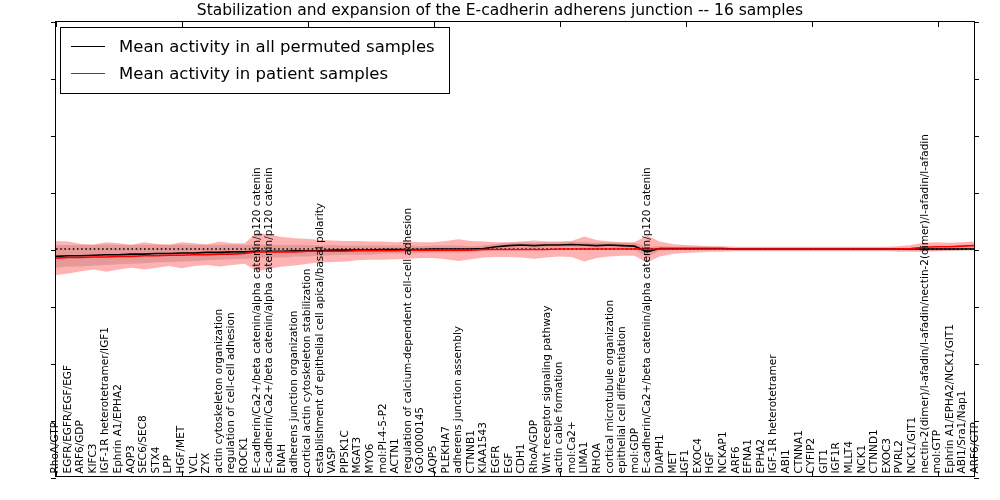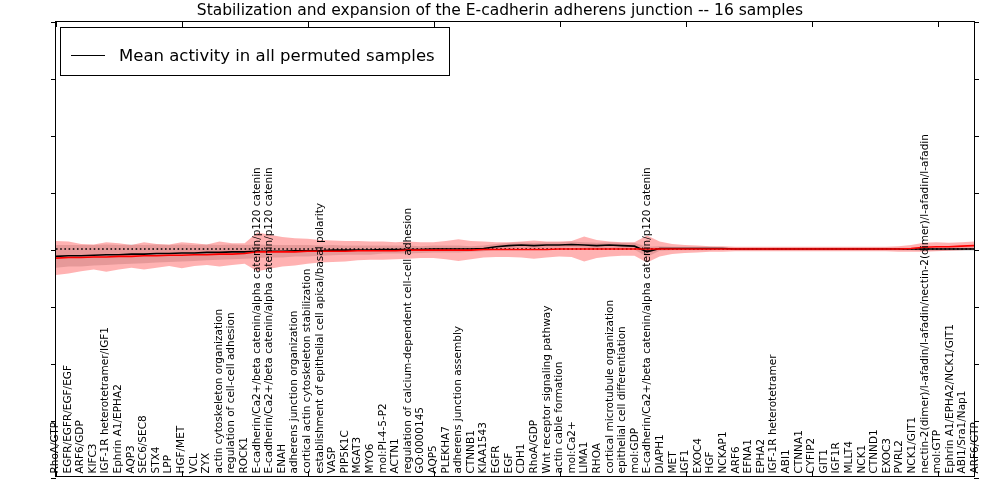--- a/index.html
+++ b/index.html
@@ -39,21 +39,21 @@
   .xcat{
     position:absolute;bottom:27px;
     transform-origin:left bottom;transform:rotate(-90deg);
     font-size:10.5px;line-height:10.5px;white-space:nowrap;
   }
 
   
   #legend{
     position:absolute;left:60px;top:27px;
     border:1.1px solid #000;background:#fff;
-    padding:14px 14px 6px 10px;
+    padding:5px 14px 6px 10px;
     text-align:center;
   }
   .leg-row{display:flex;align-items:center;height:27px;}
   .leg-swatch{width:34px;height:0;border-top:1.6px solid #000;margin-right:14px;}
   .leg-swatch.red{border-top-color:#ff0000;}
   .leg-text{font-size:16.5px;white-space:nowrap;}
 </style>
 </head>
 <body>
 
@@ -187,15 +187,19 @@
       <div class="xcat" style="left: 953.795px;">Ephrin A1/EPHA2/NCK1/GIT1</div>
       <div class="xcat" style="left: 966.397px;">ABI1/Sra1/Nap1</div>
       <div class="xcat" style="left: 979px;">ARF6/GTP</div>
     </div>
 
   <div id="legend">
     <div class="leg-row">
       <span class="leg-swatch"></span>
       <span class="leg-text">Mean activity in all permuted samples</span>
     </div>
+    <div class="leg-row">
+      <span class="leg-swatch red"></span>
+      <span class="leg-text">Mean activity in patient samples</span>
+    </div>
   </div>
 
 </div>
 
 </body></html>

